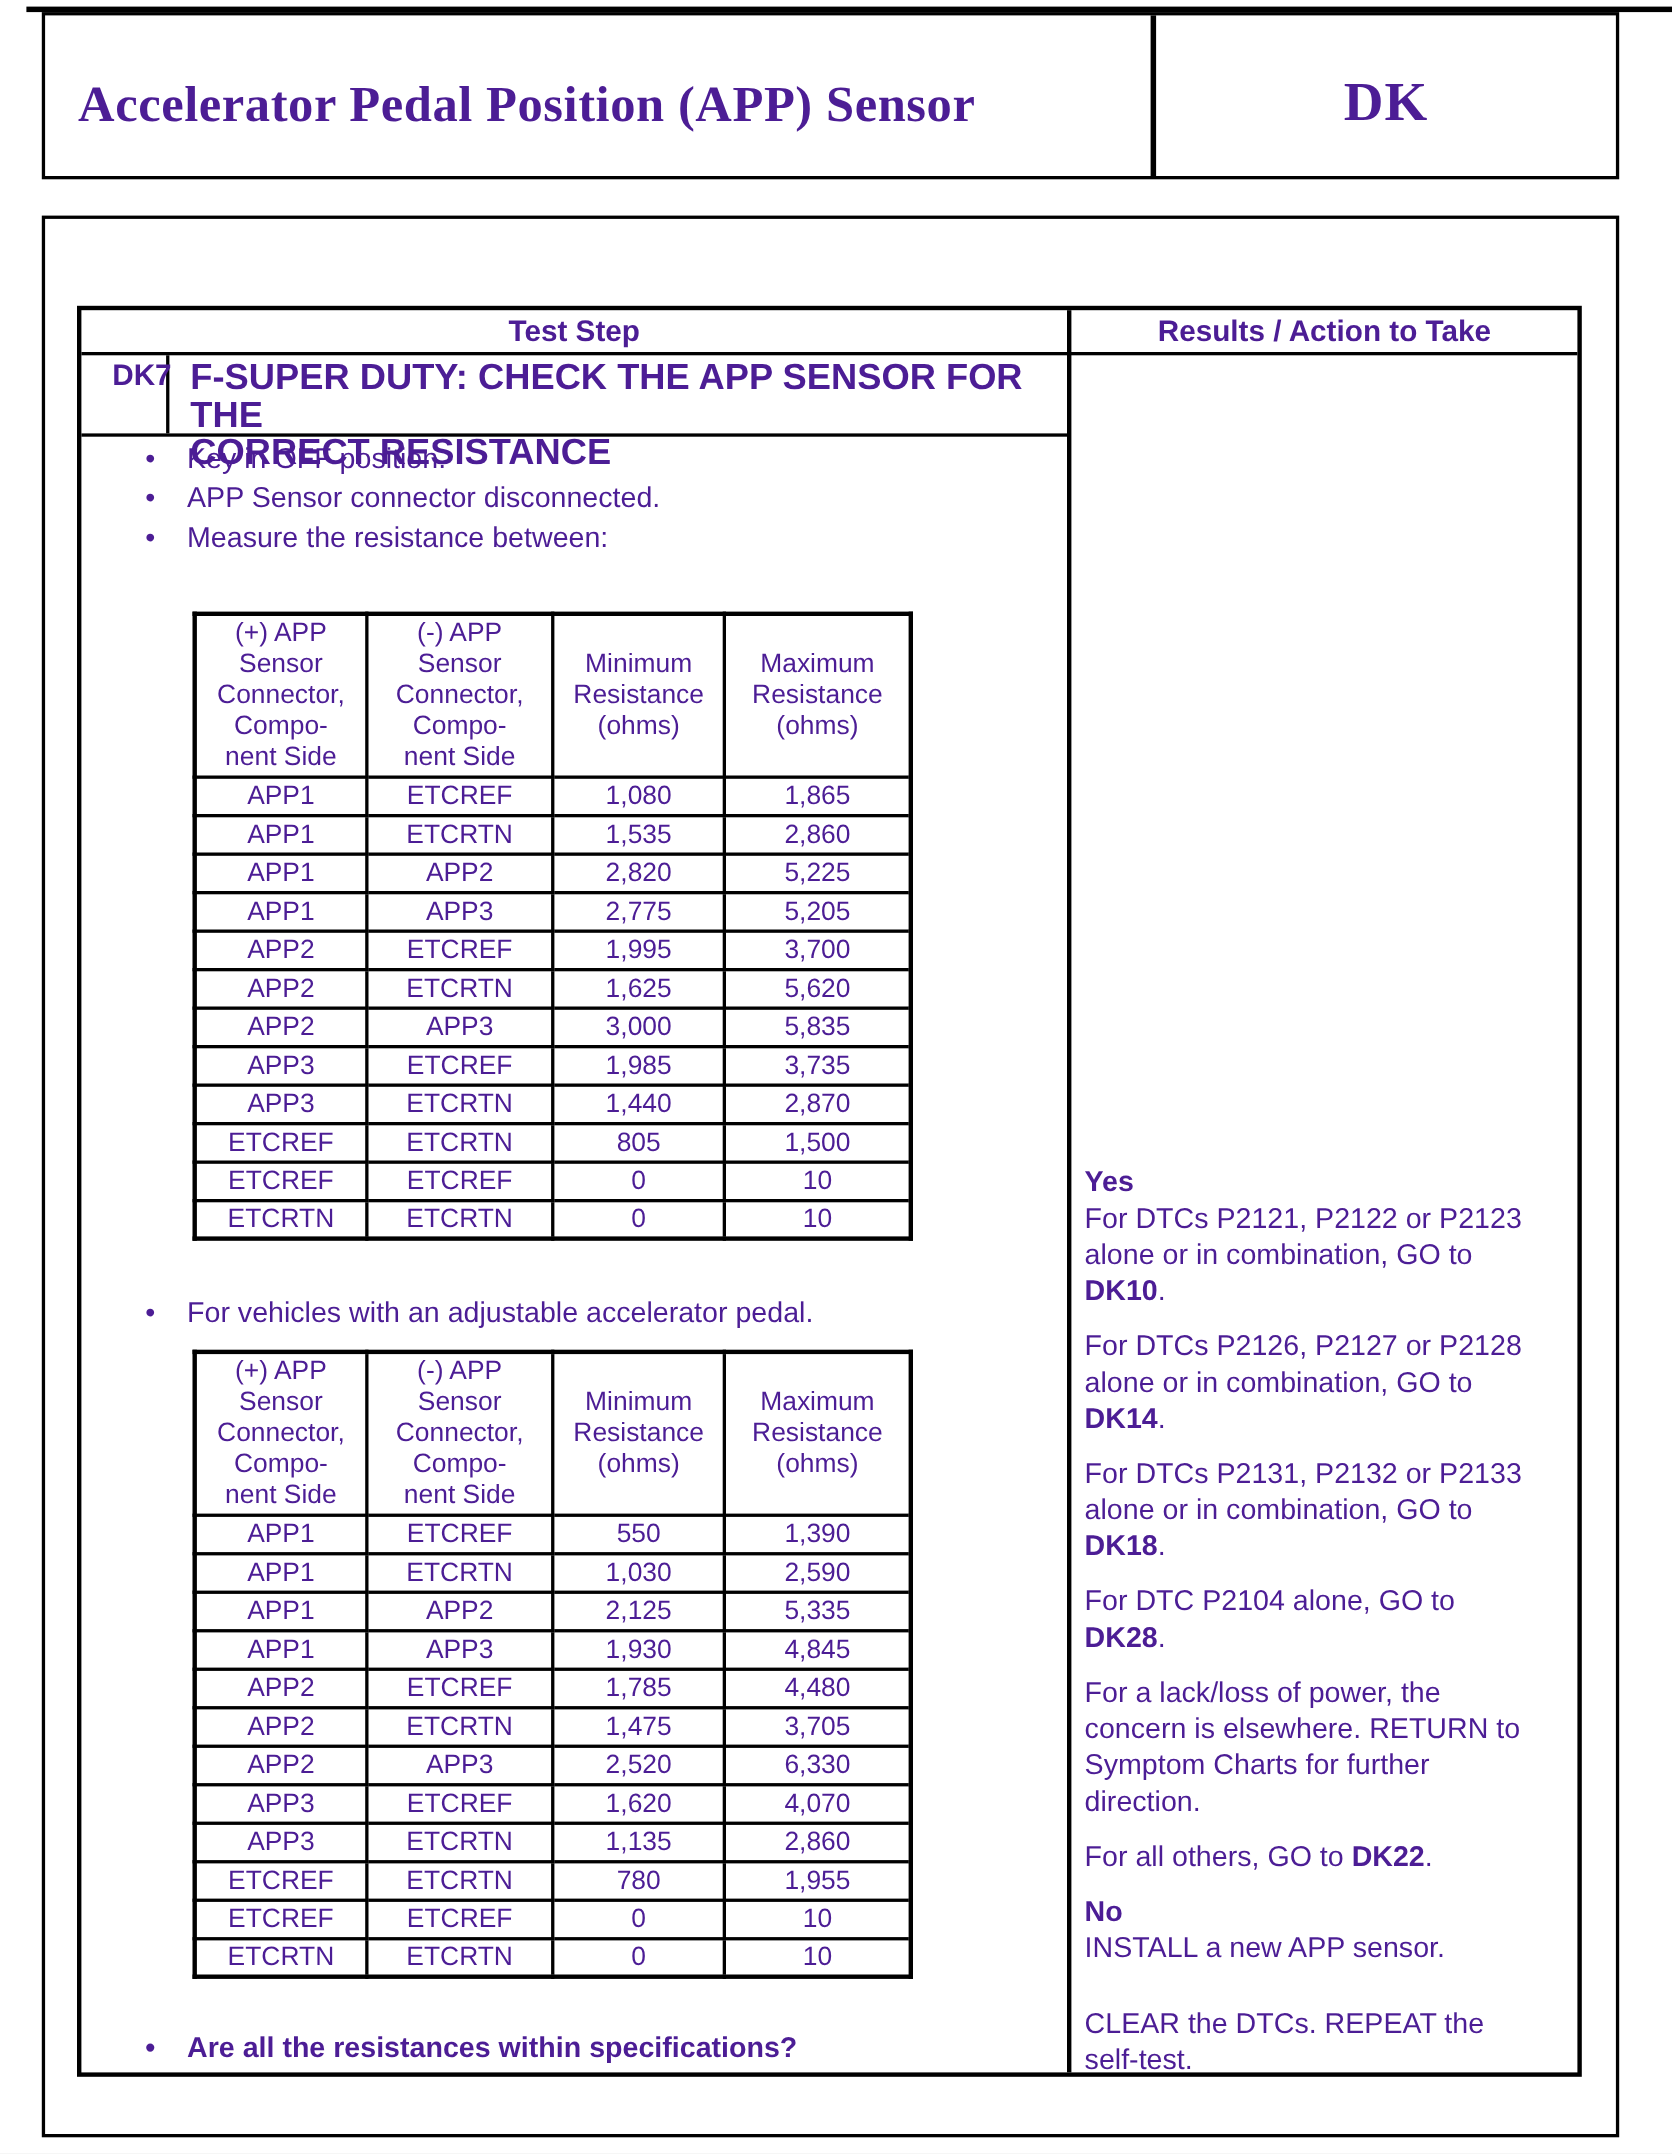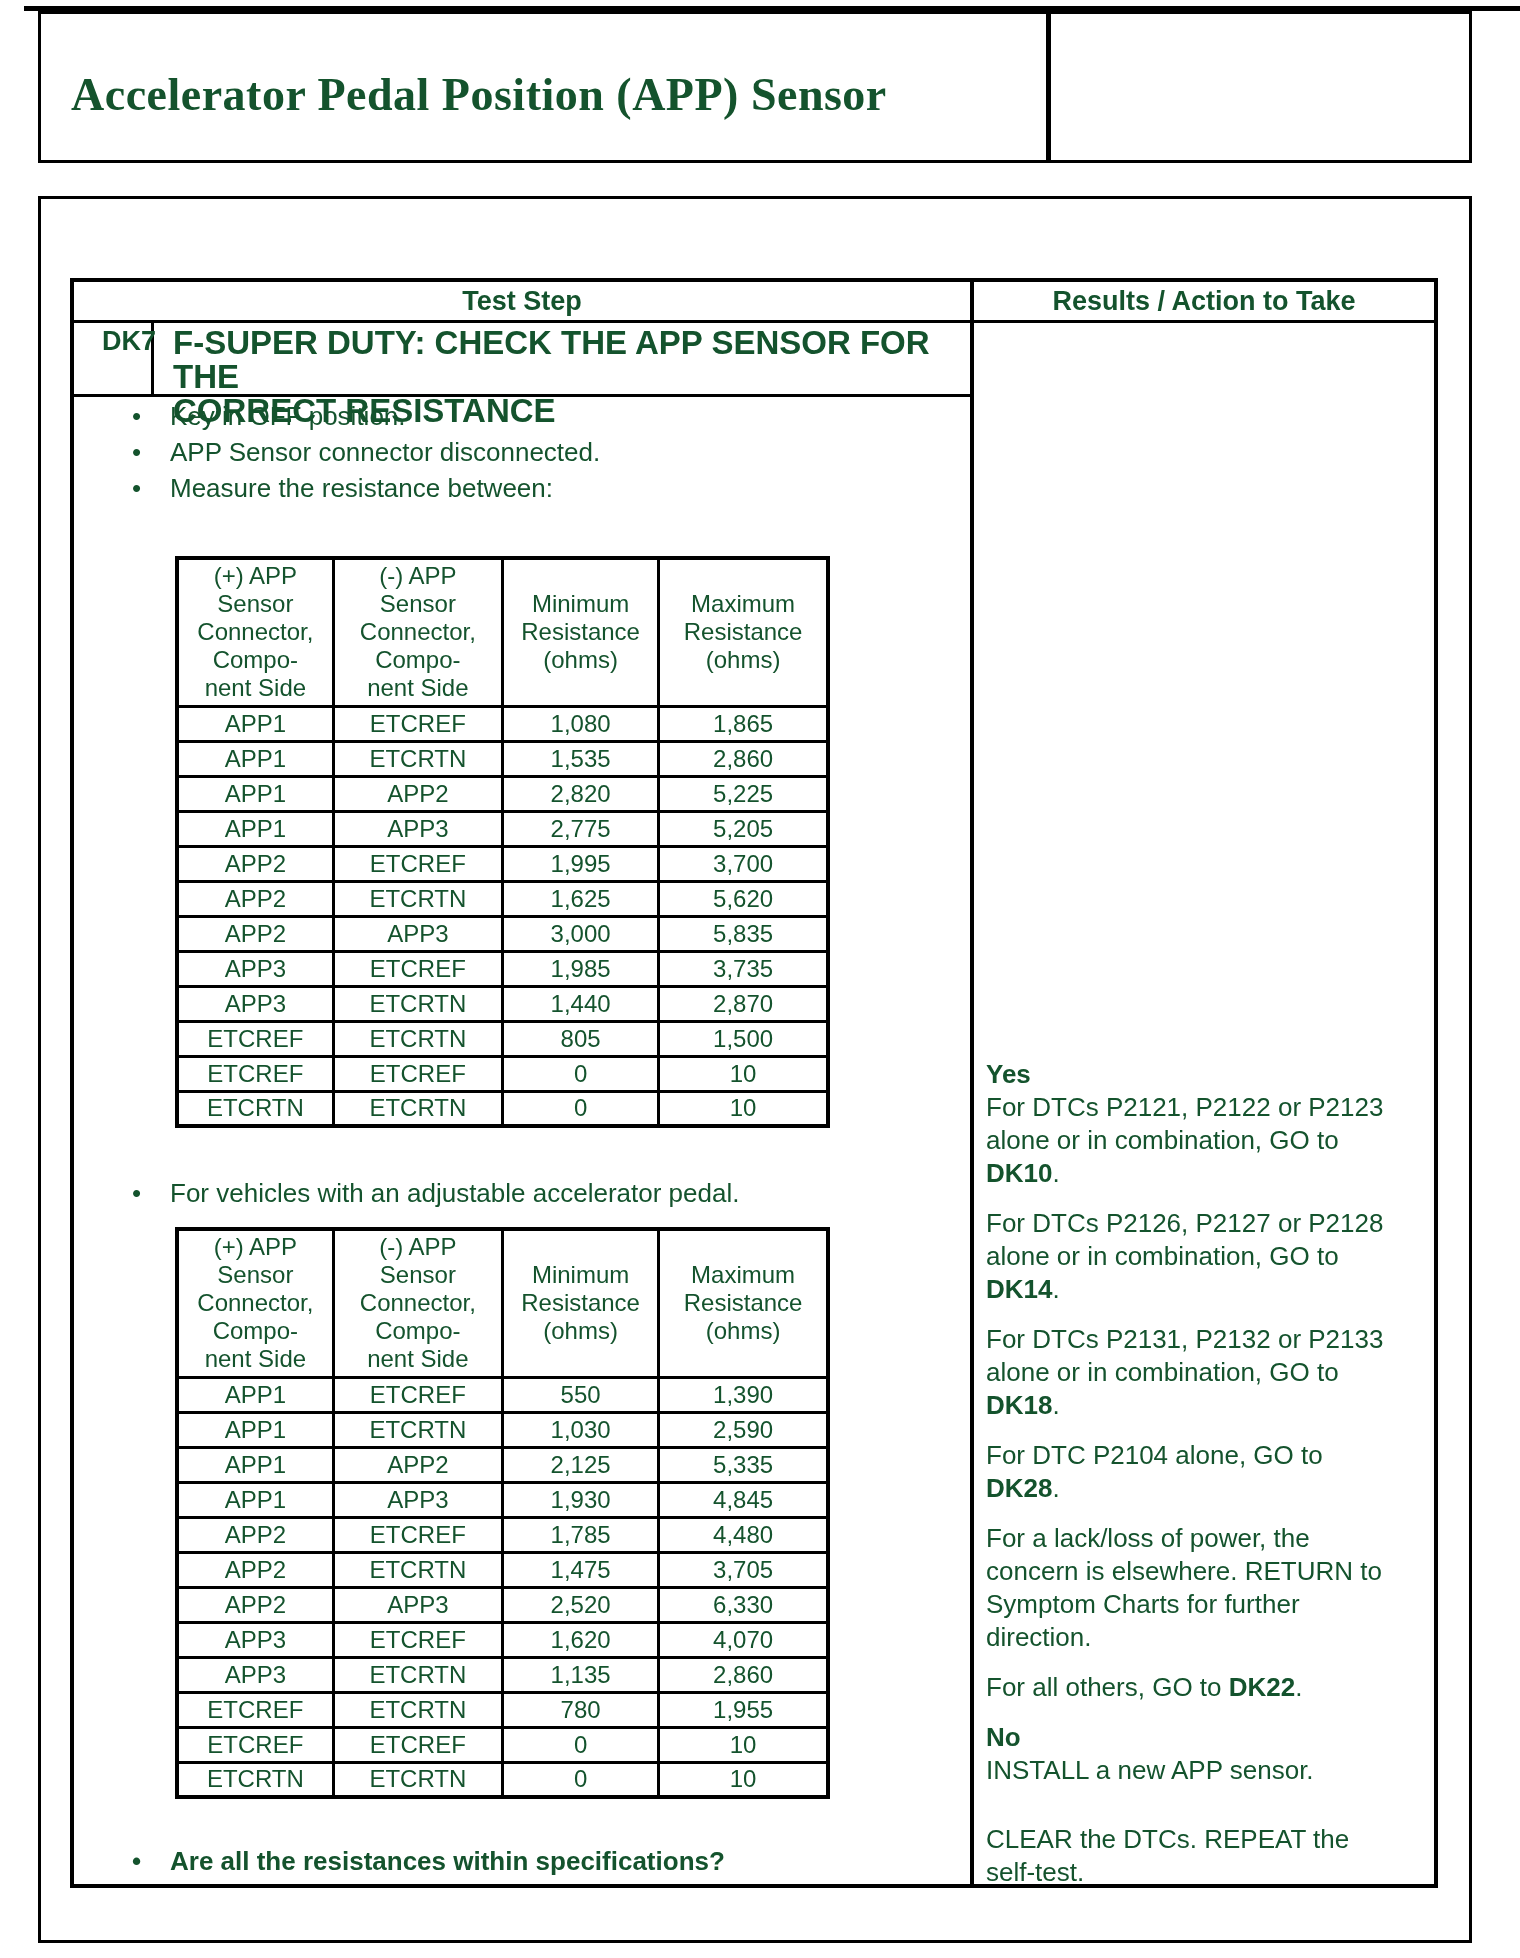--- a/index.html
+++ b/index.html
@@ -1,19 +1,19 @@
 <!DOCTYPE html>
 <html><head>
 <meta charset="utf-8">
 <style>
   * { margin:0; padding:0; box-sizing:border-box; }
   html,body { background:#e8e8e8; }
   .page {
     position:relative; width:1520px; height:1958px;
-    background:#fff; color:#14532d;
+    background:#fff; color:#4c1d95;
     font-family:"Liberation Sans", sans-serif;
     overflow:hidden; margin:0 auto;
   }
   .scan-topline { position:absolute; left:24px; top:6px; width:1496px; height:5px; background:#000; }
 
   
   .title-box {
     position:absolute; left:38px; top:11px; width:1434px; height:152px;
     border:3px solid #000; display:flex;
   }
@@ -100,20 +100,23 @@
 <body>
 
 <div class="page">
   <div class="scan-topline"></div>
 
   <div class="title-box">
     <div class="title-left">
       <span class="t">Accelerator Pedal Position (APP) Sensor</span>
     </div>
     <div class="title-divider"></div>
+    <div class="title-right">
+      <span class="c">DK</span>
+    </div>
   </div>
 
   <div class="main-box">
   </div>
 
   <div class="proc-table">
     <div class="th-left">Test Step</div>
     <div class="th-right">Results / Action to Take</div>
     <div class="head-underline"></div>
     <div class="col-divider"></div>

